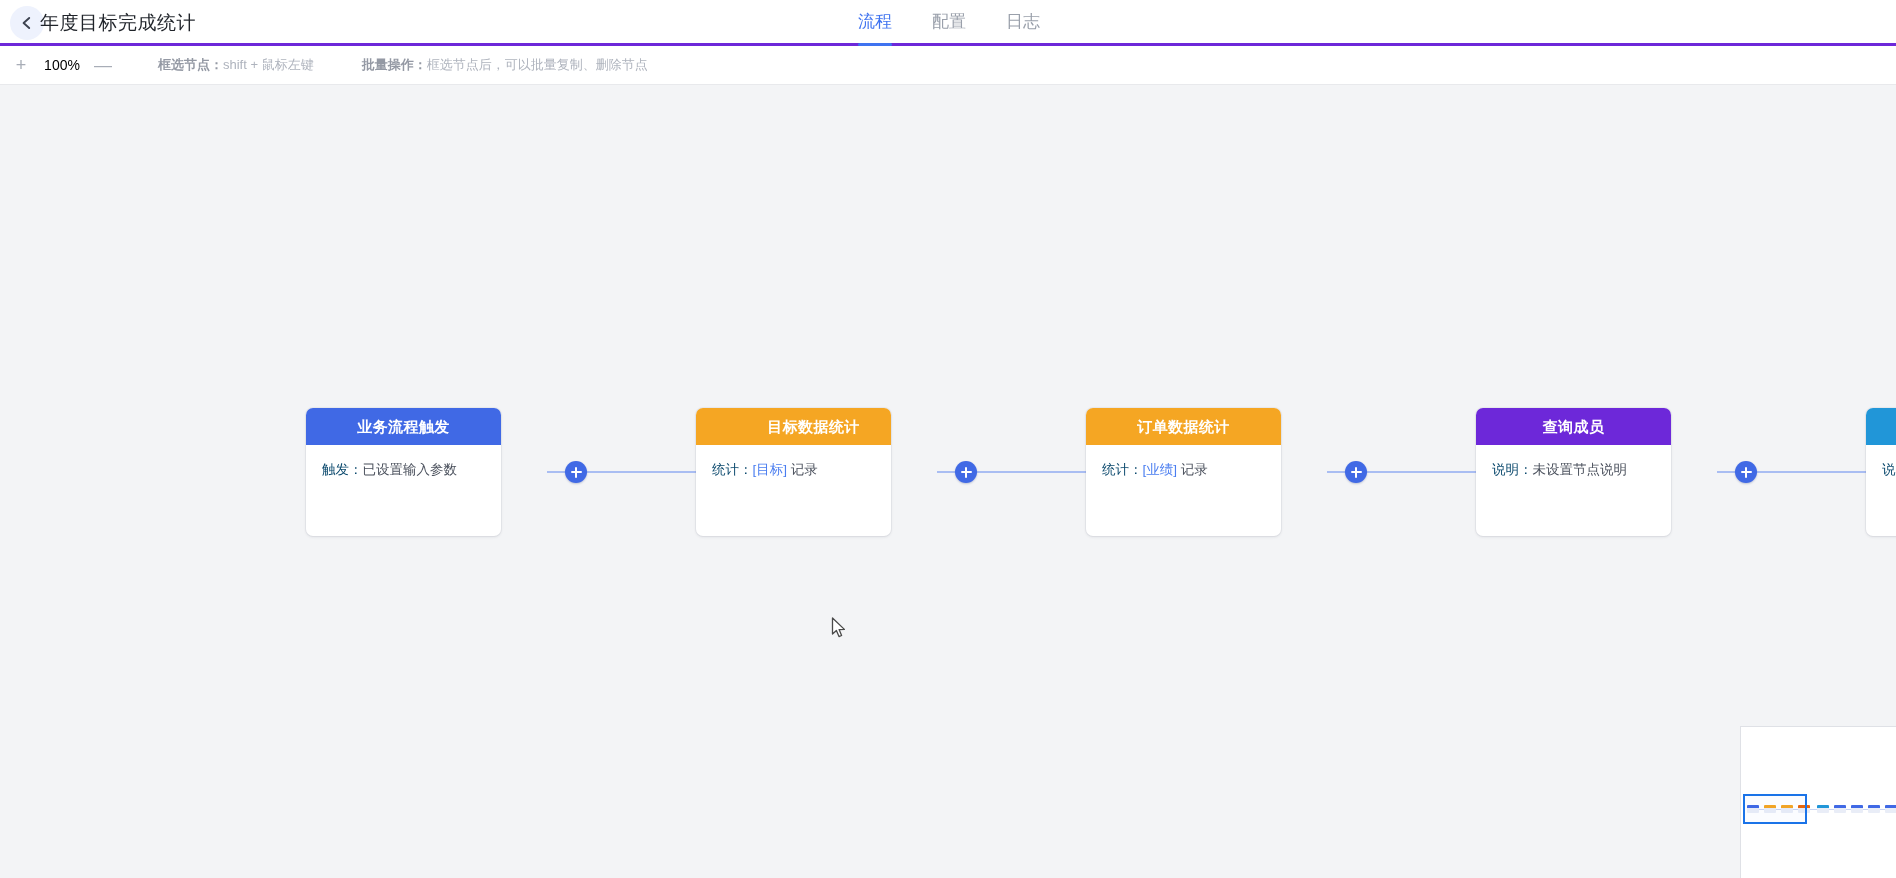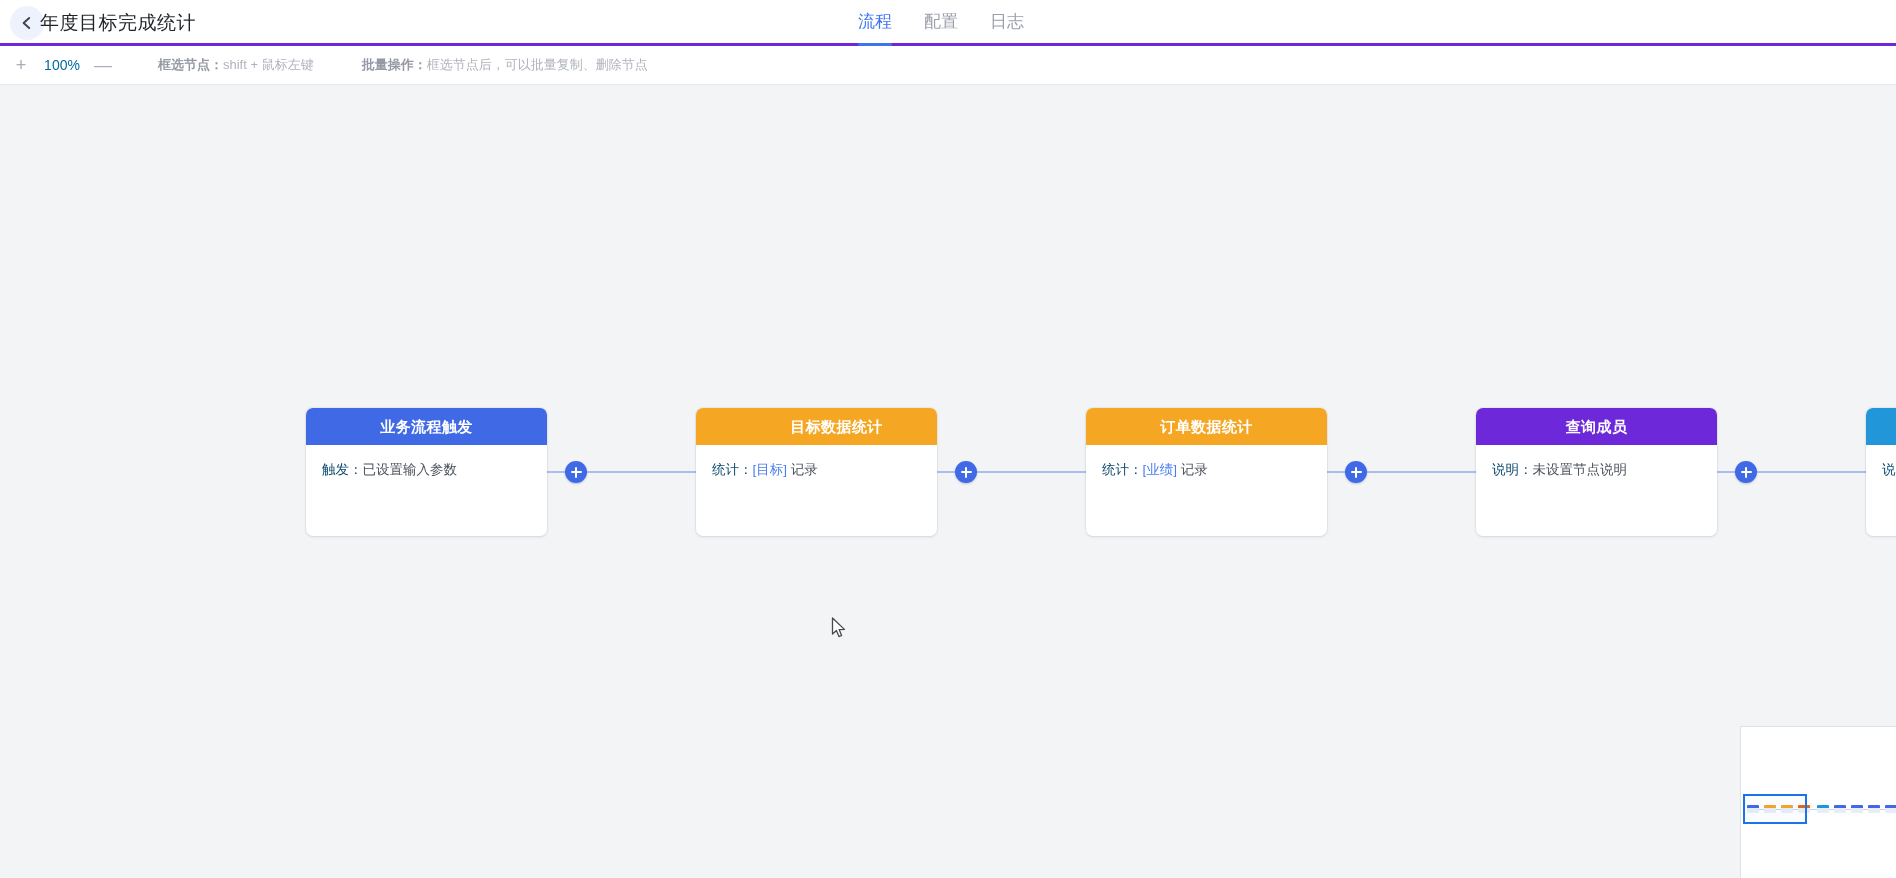--- a/index.html
+++ b/index.html
@@ -32,21 +32,21 @@
   .back-chev { position: relative; width: 14px; height: 14px; }
   .back-chev svg { display: block; }
   .page-title {
     position: absolute; left: 40px; top: 0;
     height: 46px; line-height: 46px;
     font-size: 19px; color: #1f2329; letter-spacing: .5px;
     white-space: nowrap;
   }
   .tabs {
     position: absolute; left: 858px; top: 0;
-    height: 38px; display: flex; align-items: stretch; gap: 32px;
+    height: 38px; display: flex; align-items: stretch; gap: 40px;
   }
   .tab {
     position: relative;
     height: 46px; line-height: 44px;
     font-size: 17px; color: #9aa0ab;
     cursor: pointer; white-space: nowrap;
   }
   .tab.active { color: #3f73f0; }
   .tab.active::after {
     content: ""; position: absolute;
@@ -65,42 +65,42 @@
   .zoom-grp {
     display: flex; align-items: center; gap: 13px;
     margin-left: 12px;
   }
   .zbtn {
     width: 18px; height: 18px;
     display: flex; align-items: center; justify-content: center;
     color: #a8adb7; font-size: 18px; line-height: 1;
     cursor: pointer; user-select: none;
   }
-  .zlevel { font-size: 14px; color: #0369a1; min-width: 38px; text-align: center; }
+  .zlevel { font-size: 14px; color: #000000; min-width: 38px; text-align: center; }
   .hint {
     margin-left: 46px;
     font-size: 13px; color: #aeb3bd; white-space: nowrap;
   }
   .hint b { color: #9499a4; font-weight: 700; }
   .hint.second { margin-left: 48px; }
 
   
   .canvas {
     position: absolute; top: 86px; left: 0;
     width: 1896px; height: 792px;
     background: #f3f4f6;
     overflow: hidden;
   }
 
   
   .flow-row { position: absolute; top: 232px; left: 0; height: 200px; }
 
   .node {
     position: absolute; top: 90px;
-    width: 241px; height: 128px;
+    width: 195px; height: 128px;
     background: #ffffff;
     border-radius: 7px;
     box-shadow: 0 1px 3px rgba(18,30,60,.10), 0 0 0 1px rgba(20,30,60,.04);
     overflow: hidden;
   }
   .node-head {
     height: 37px; line-height: 37px;
     text-align: center;
     color: #ffffff; font-size: 15px; font-weight: 700;
     letter-spacing: .4px;

